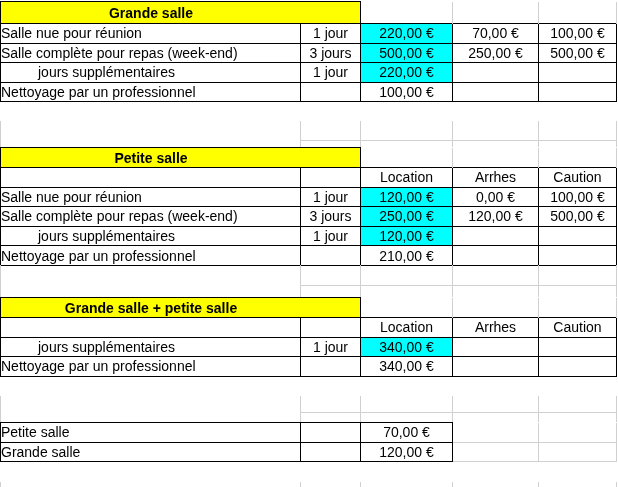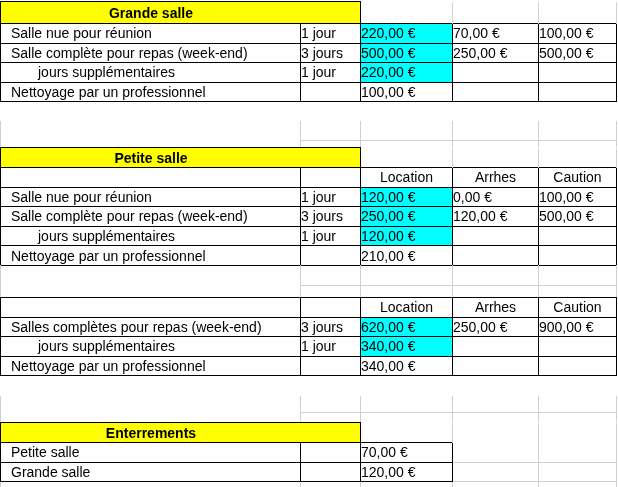--- a/index.html
+++ b/index.html
@@ -6,23 +6,23 @@
   body{
     width:618px;height:487px;position:relative;overflow:hidden;
     background:#ffffff;color:#000;
     font-family:"Liberation Sans",sans-serif;font-size:14px;
   }
   .section{position:absolute;left:0;width:617px}
   table.sec{border-collapse:collapse;table-layout:fixed;width:616px}
   td{padding:0;overflow:hidden;white-space:nowrap;vertical-align:middle}
   .b{border:1px solid #000;background:#fff}
   .hl{background:#00ffff !important}
-  .ctr{text-align:left}
+  .ctr{text-align:center}
   .hc{border:1px solid #000;text-align:center;background:#fff}
-  .label{padding-left:10px}
+  .label{padding-left:0}
   .label.indent{padding-left:37px}
   .title-cell{background:#ffff00;border:1px solid #000;font-weight:bold}
   .title-center{width:300px;text-align:center}
   .filler{border-right:1px solid #d0d0d0}
   .faint{border-right:1px solid #d0d0d0;border-bottom:1px solid #d0d0d0;text-align:center}
   
   .sec0 tr.t{height:22px}.sec0 tr.h{height:19px}.sec0 tr.d{height:19.5px}
   .sec1 tr.t{height:20px}.sec1 tr.h{height:19.5px}.sec1 tr.d{height:19.6px}
   .sec2 tr.t{height:20px}.sec2 tr.h{height:19.5px}.sec2 tr.d{height:19.5px}
   .sec3 tr.t{height:20px}.sec3 tr.d{height:19.5px}
@@ -143,35 +143,36 @@
 <div class="section" style="top:297px">
     <table class="sec sec2">
       <colgroup>
         <col style="width:300px">
         <col style="width:60px">
         <col style="width:92px">
         <col style="width:86px">
         <col style="width:78px">
       </colgroup>
       <tbody>
+        <tr class="t">
+          <td colspan="2" class="title-cell">
+            <div class="title-center">Grande salle + petite salle</div>
+          </td>
+          <td class="filler"></td>
+          <td class="filler"></td>
+          <td class="filler"></td>
+        </tr>
         <tr class="h">
           <td class="hc"></td>
           <td class="hc"></td>
           <td class="hc">Location</td>
           <td class="hc">Arrhes</td>
           <td class="hc">Caution</td>
         </tr>
         <tr class="d">
-          <td class="b label">Salles complètes pour repas (week-end)</td>
-          <td class="b ctr">3 jours</td>
-          <td class="b ctr hl">620,00 €</td>
-          <td class="b ctr">250,00 €</td>
-          <td class="b ctr">900,00 €</td>
-        </tr>
-        <tr class="d">
           <td class="b label indent">jours supplémentaires</td>
           <td class="b ctr">1 jour</td>
           <td class="b ctr hl">340,00 €</td>
           <td class="b ctr"></td>
           <td class="b ctr"></td>
         </tr>
         <tr class="d">
           <td class="b label">Nettoyage par un professionnel</td>
           <td class="b ctr"></td>
           <td class="b ctr">340,00 €</td>
@@ -184,28 +185,20 @@
 <div class="section" style="top:422px">
     <table class="sec sec3">
       <colgroup>
         <col style="width:300px">
         <col style="width:60px">
         <col style="width:92px">
         <col style="width:86px">
         <col style="width:78px">
       </colgroup>
       <tbody>
-        <tr class="t">
-          <td colspan="2" class="title-cell">
-            <div class="title-center">Enterrements</div>
-          </td>
-          <td class="filler"></td>
-          <td class="filler"></td>
-          <td class="filler"></td>
-        </tr>
         <tr class="d">
           <td class="b label">Petite salle</td>
           <td class="b ctr"></td>
           <td class="b ctr">70,00 €</td>
           <td class="faint"></td>
           <td class="faint"></td>
         </tr>
         <tr class="d">
           <td class="b label">Grande salle</td>
           <td class="b ctr"></td>

